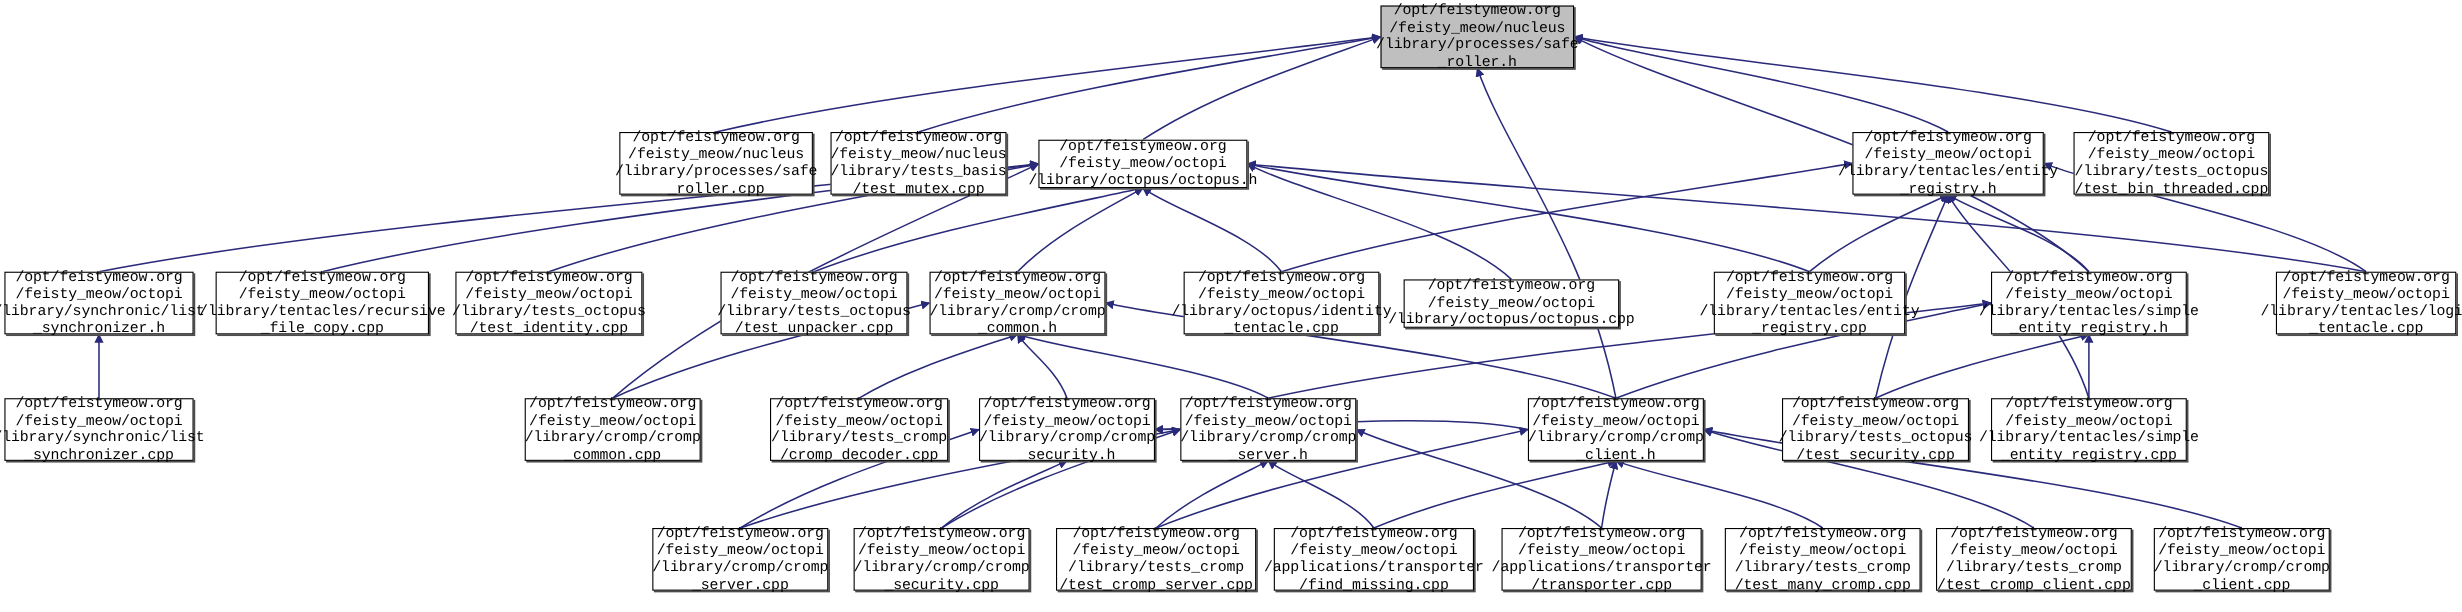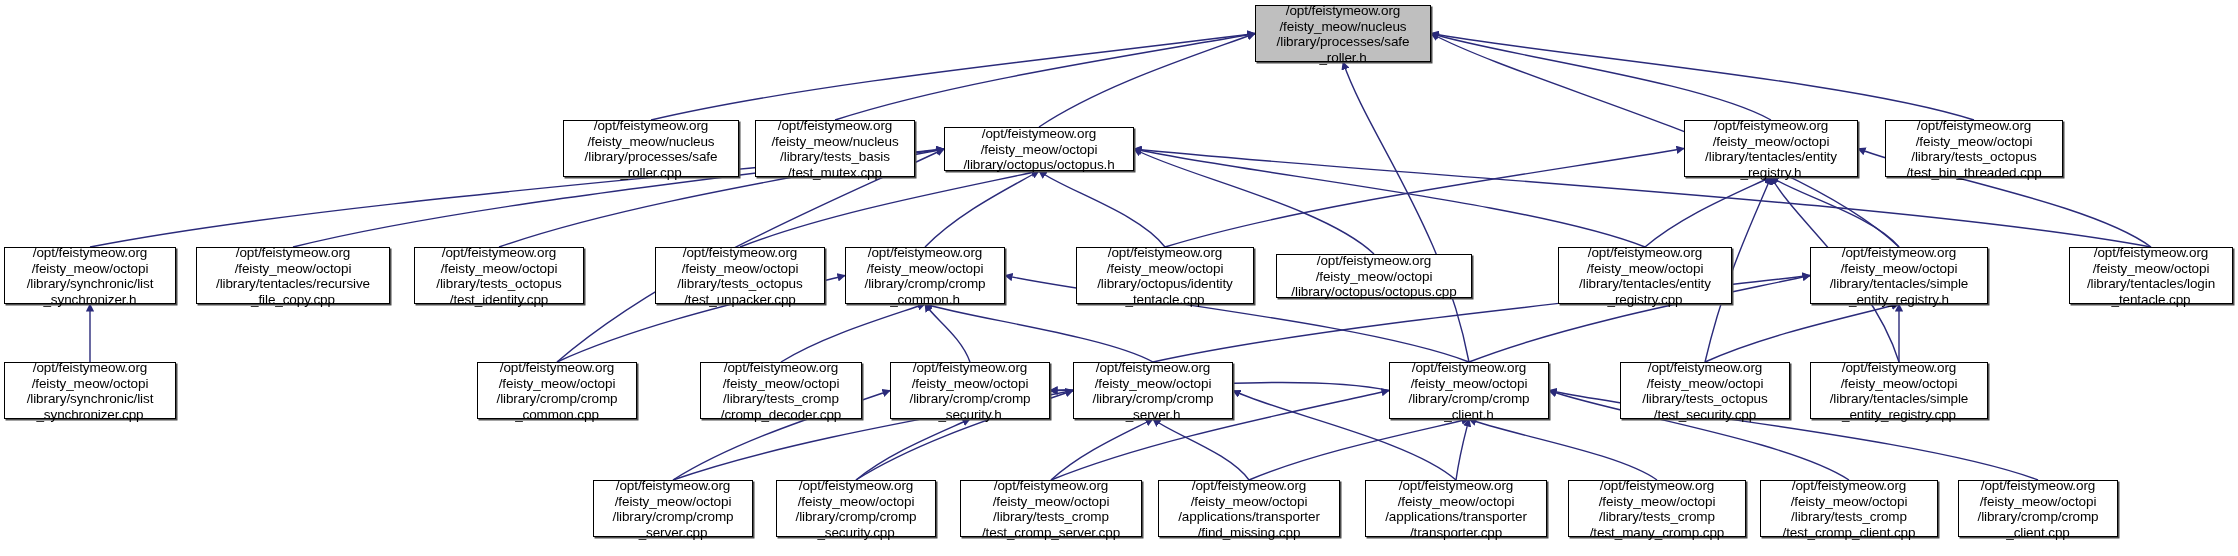--- a/index.html
+++ b/index.html
@@ -5,21 +5,21 @@
   html, body {
     margin: 0;
     padding: 0;
     background: #ffffff;
   }
   #graph {
     position: relative;
     width: 2238px;
     height: 556px;
     background: #ffffff;
-    font-family: Liberation Sans, sans-serif;
+    font-family: Liberation Mono, monospace;
     overflow: hidden;
   }
   #edges {
     position: absolute;
     left: 0;
     top: 0;
     width: 2238px;
     height: 556px;
     pointer-events: none;
   }

